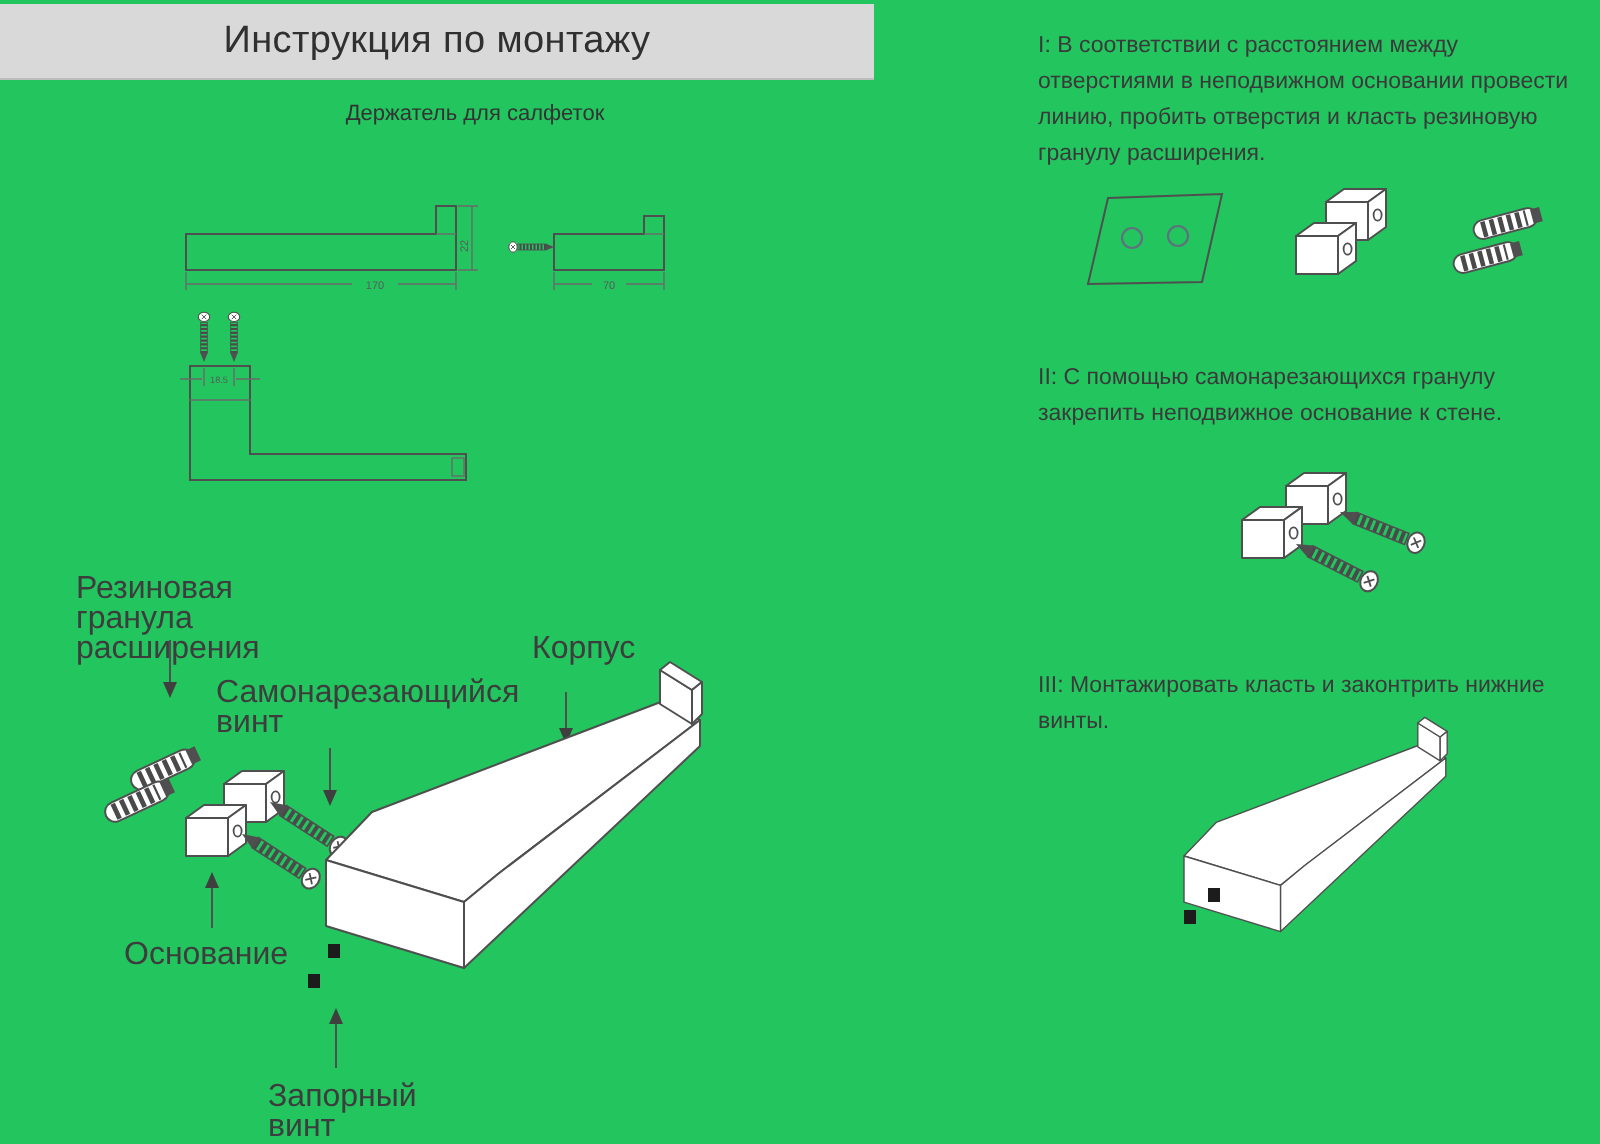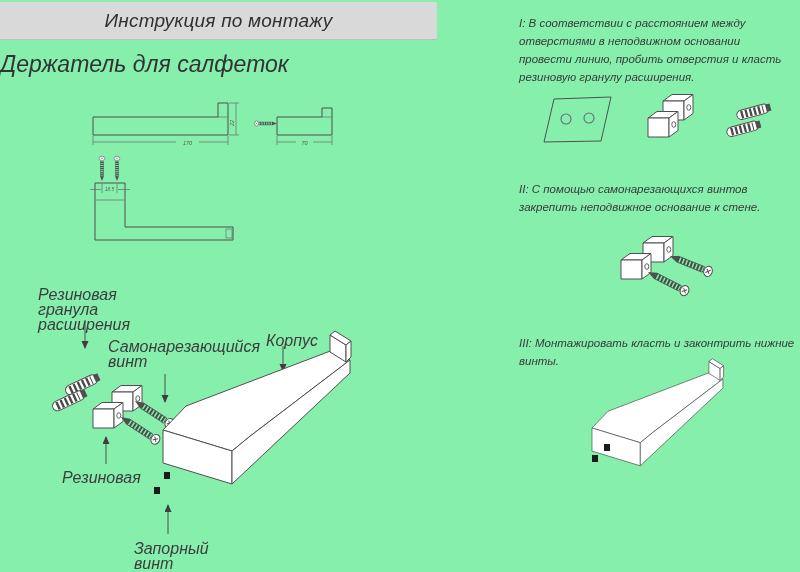--- a/index.html
+++ b/index.html
@@ -1,28 +1,28 @@
 <!DOCTYPE html>
 <html><head>
 <meta charset="utf-8">
 <style>
   html,body{margin:0;padding:0;background:#ffffff;}
   #page{
-    position:relative;width:800px;height:572px;background:#86efac;overflow:hidden;
-    font-family:"Liberation Sans",sans-serif;color:#3c3c3c;font-style:italic;
+    position:relative;width:800px;height:572px;background:#22c55e;overflow:hidden;
+    font-family:"Liberation Sans",sans-serif;color:#3c3c3c;
   }
   .abs{position:absolute;}
   
   #title-band{
     left:0;top:2px;width:437px;height:37px;background:#d9d9d9;
     border-bottom:1px solid #bdbdbd;display:flex;align-items:center;justify-content:center;
   }
   #page-title{font-size:19px;color:#303030;letter-spacing:.2px;}
   #page-subtitle{
-    left:0;top:51px;width:437px;font-size:23px;color:#333333;
+    left:0;top:51px;width:437px;text-align:center;font-size:11px;color:#333333;padding-left:19px;
   }
   
   .dlabel{font-size:16px;line-height:15px;color:#3d3d3d;}
   .center{text-align:left;}
   
   .step-text{
     font-size:11.5px;line-height:18px;color:#3a3a3a;width:276px;left:519px;
   }
   svg{position:absolute;overflow:visible;}
   .ln{stroke:#4f4f4f;fill:none;stroke-width:1;}
@@ -124,26 +124,26 @@
     <use href="#screw-shape" transform="translate(121,417) rotate(33)"></use>
 
     <use href="#corpus-shape"></use>
 
     <rect class="blacksq" x="164" y="472" width="6" height="7"></rect>
     <rect class="blacksq" x="154" y="487" width="6" height="7"></rect>
   </svg>
 
   <div class="abs dlabel" style="left:38px;top:287px;width:122px">Резиновая гранула расширения</div>
   <div class="abs dlabel center" style="left:108px;top:339px;width:114px">Самонарезающийся винт</div>
-  <div class="abs dlabel" style="left:266px;top:333px">Корпус</div>
-  <div class="abs dlabel" style="left:62px;top:470px">Резиновая</div>
+  <div class="abs dlabel" style="left:266px;top:317px">Корпус</div>
+  <div class="abs dlabel" style="left:62px;top:470px">Основание</div>
   <div class="abs step-text" style="top:14px">I: В соответствии с расстоянием между отверстиями в неподвижном основании провести линию, пробить отверстия и класть резиновую гранулу расширения.</div>
 
   <div class="abs dlabel center" style="left:134px;top:541px;width:68px">Запорный винт</div>
-  <div class="abs step-text" style="top:180px">II: С помощью самонарезающихся винтов закрепить неподвижное основание к стене.</div>
+  <div class="abs step-text" style="top:180px">II: С помощью самонарезающихся гранулу закрепить неподвижное основание к стене.</div>
   <div class="abs step-text" style="top:334px;width:282px">III: Монтажировать класть и законтрить нижние винты.</div>
 
   <svg style="left:525px;top:85px" width="260" height="90" viewBox="525 85 260 90">
     <path class="ln" d="M554,99 L611,97 L601,141 L544,142 Z"></path>
     <circle cx="566" cy="119" r="5" fill="none" stroke="#60707f" stroke-width="1.1"></circle>
     <circle cx="589" cy="118" r="5" fill="none" stroke="#60707f" stroke-width="1.1"></circle>
     <use href="#cube-shape" transform="translate(663,101)"></use>
     <use href="#cube-shape" transform="translate(648,118)"></use>
     <use href="#anchor-shape" transform="translate(737,116) rotate(-15) scale(1.05)"></use>
     <use href="#anchor-shape" transform="translate(727,133) rotate(-15) scale(1.05)"></use>

